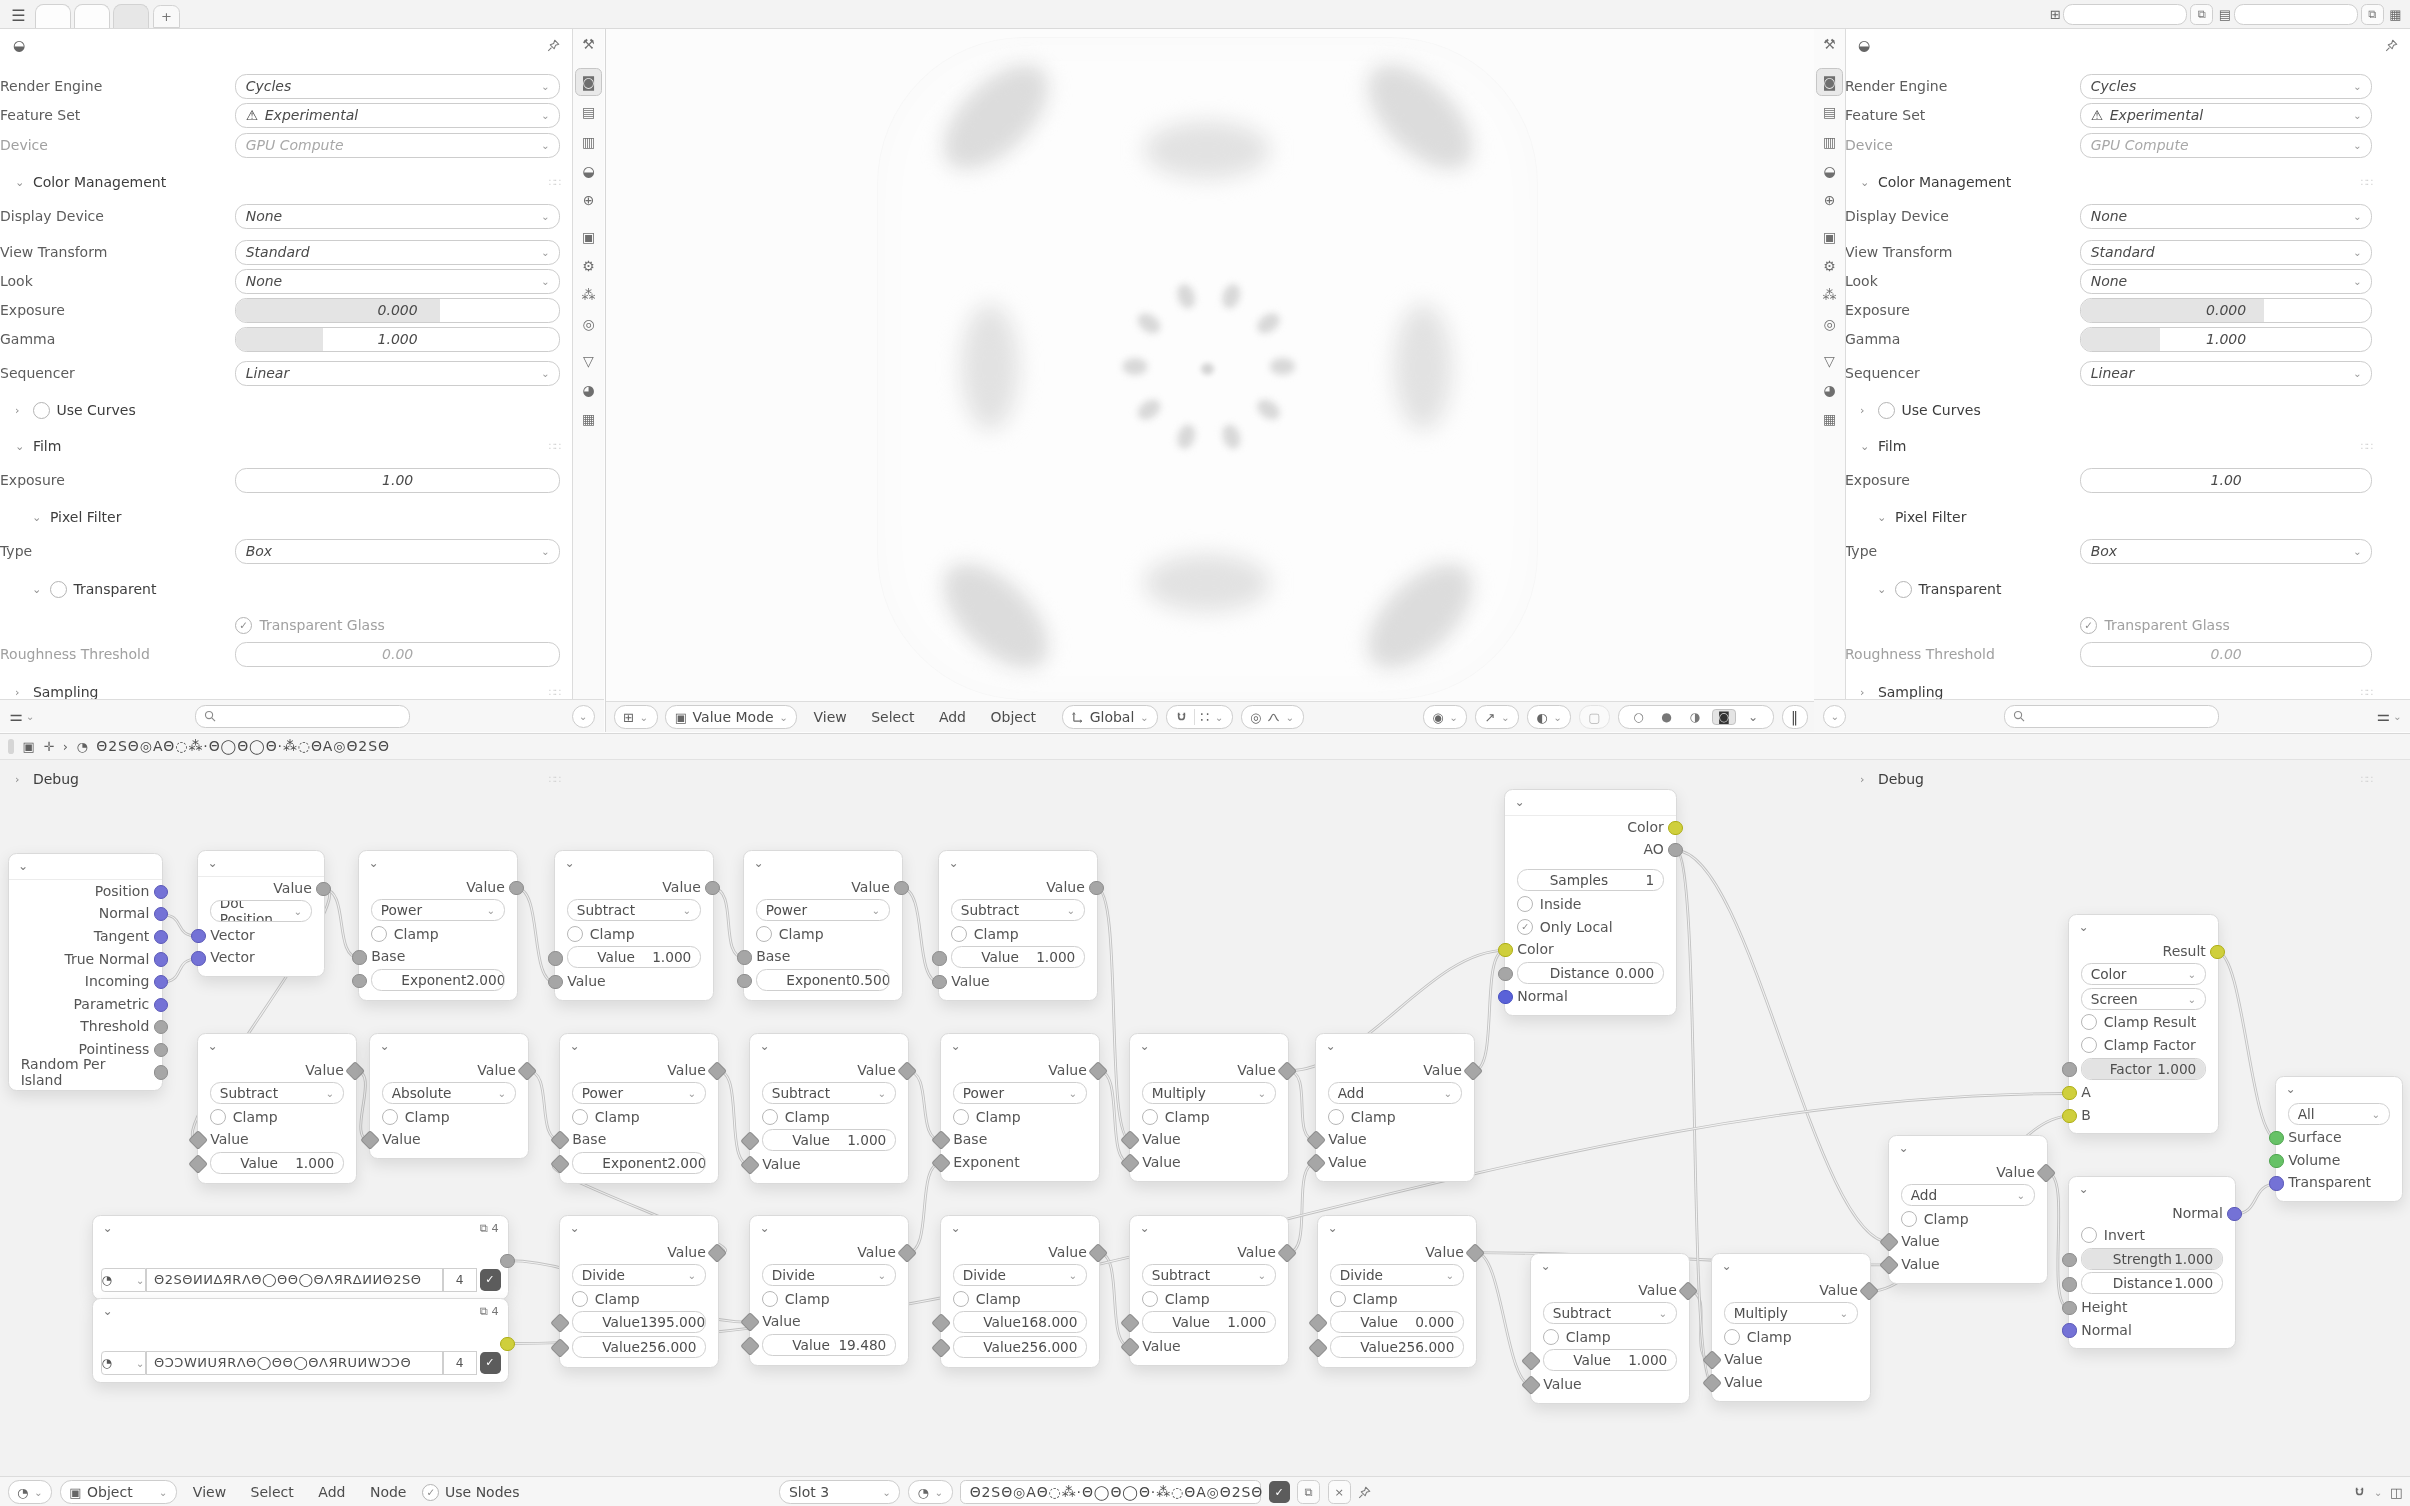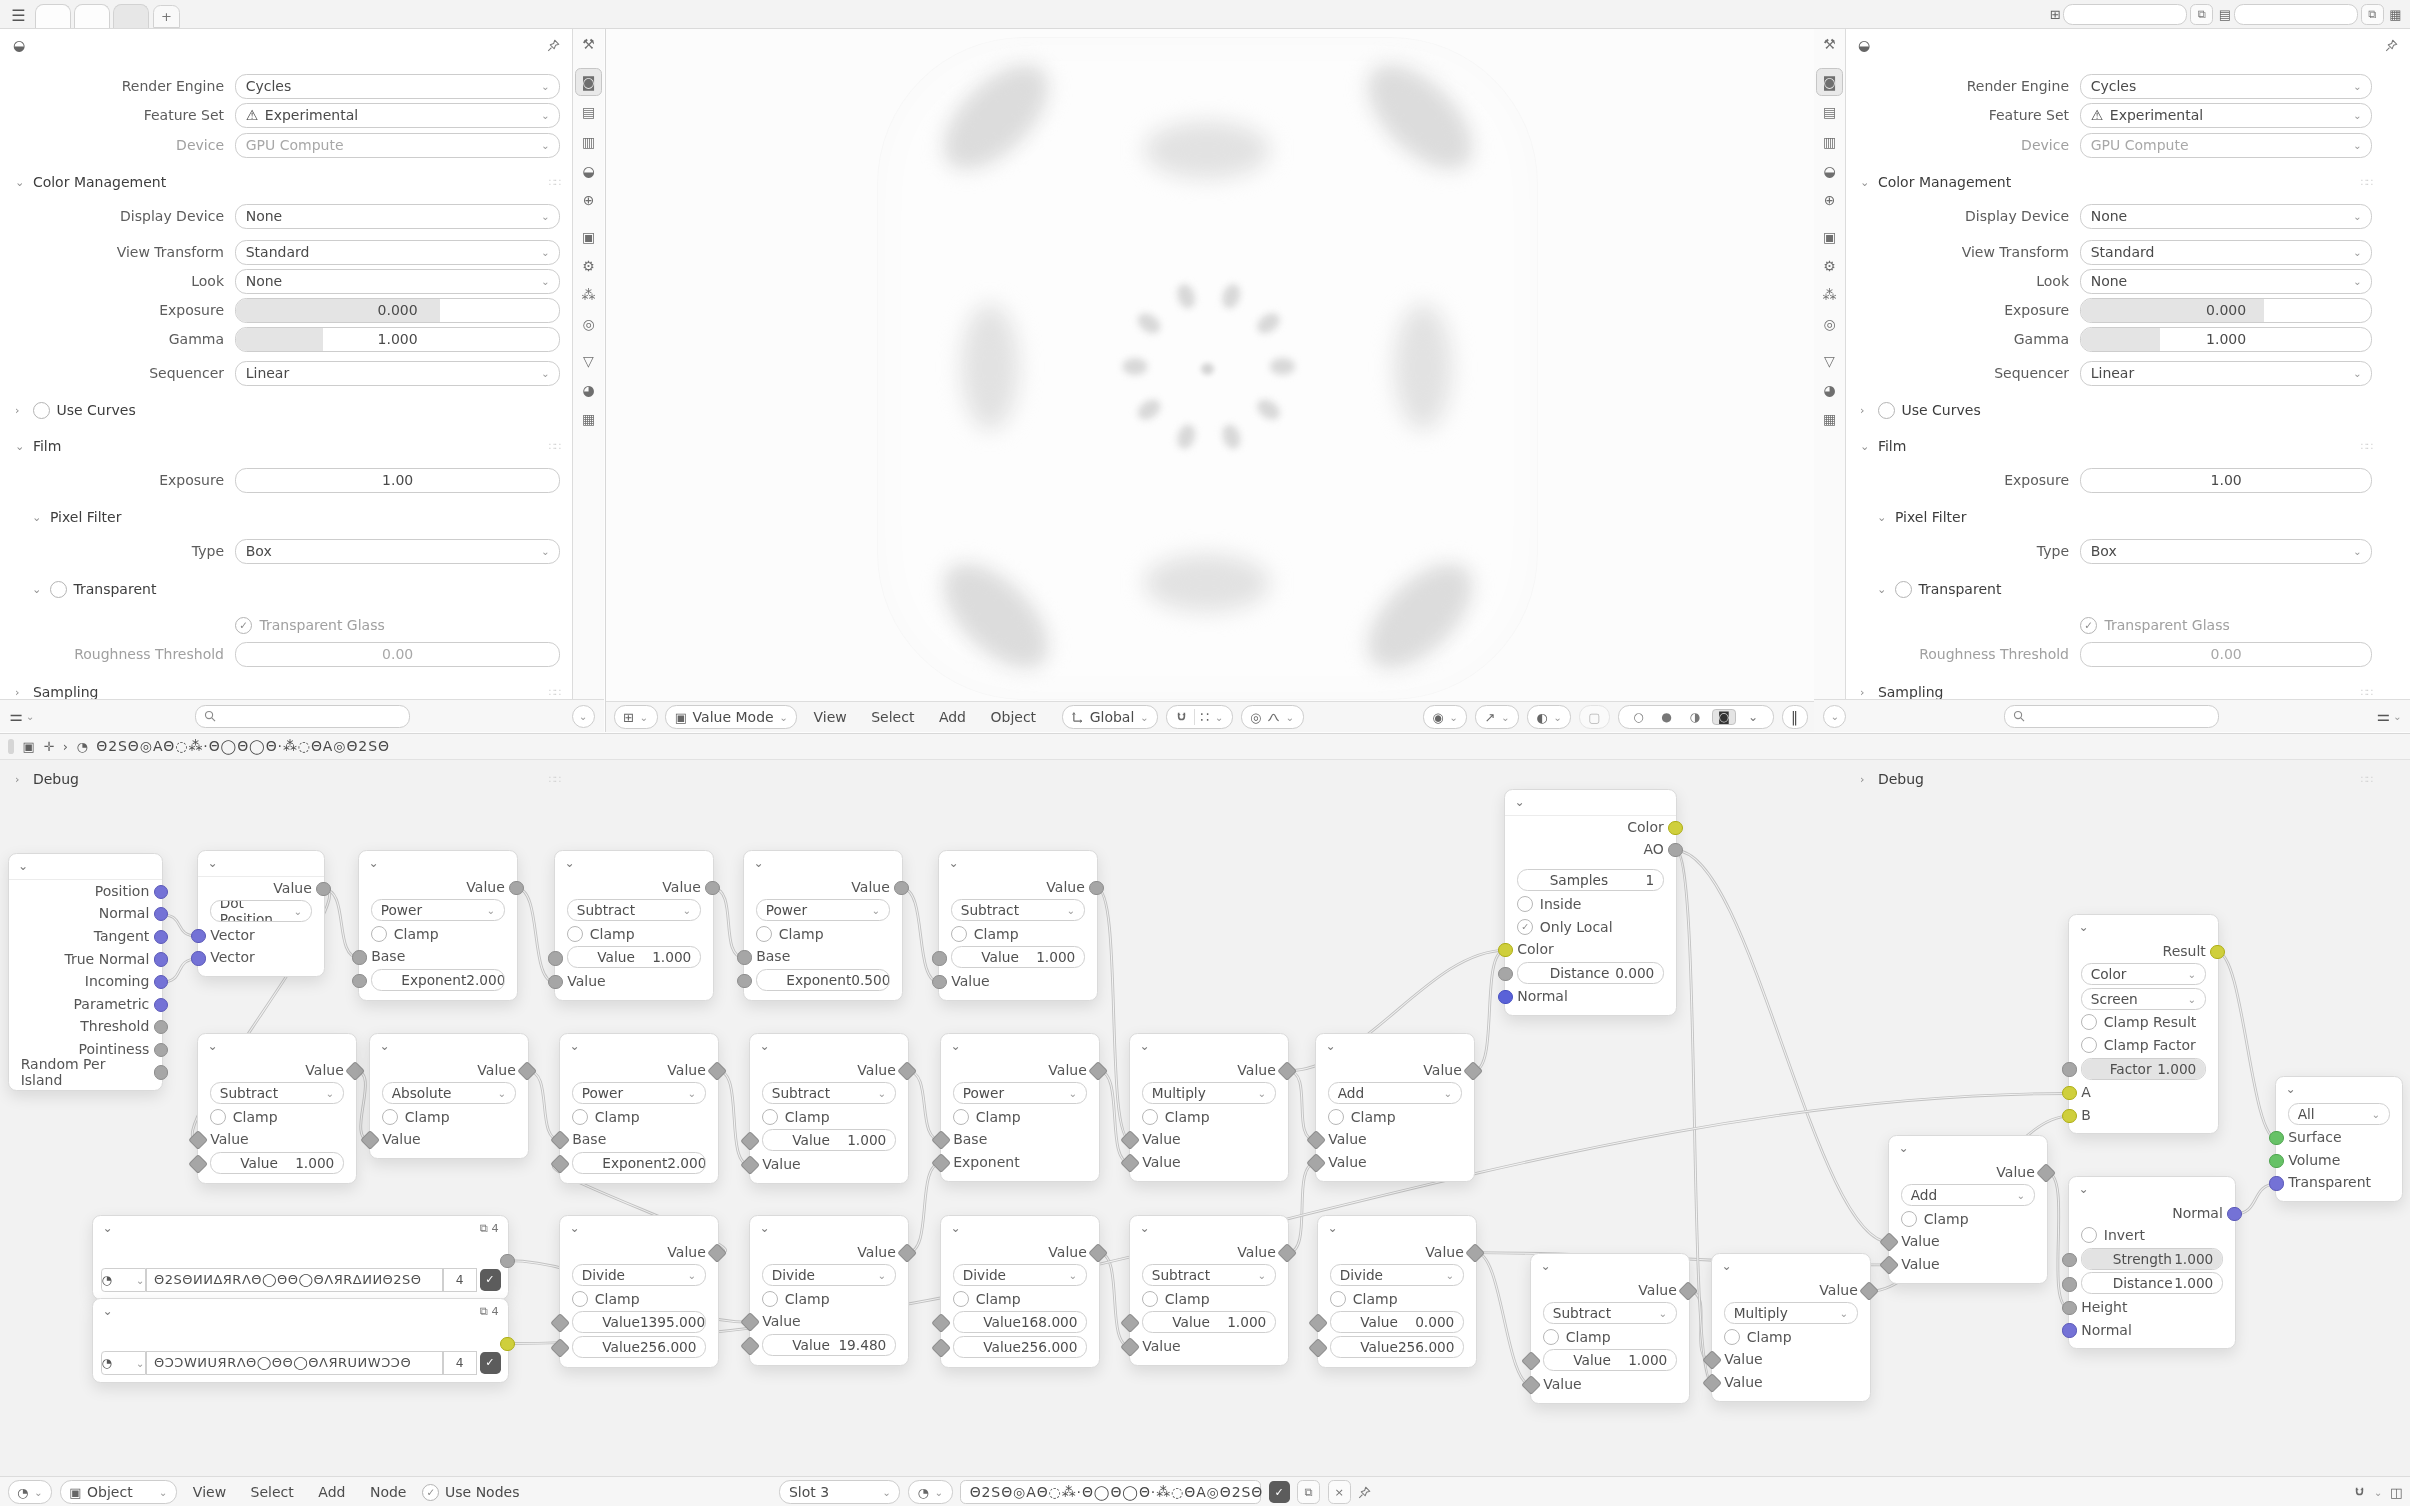--- a/index.html
+++ b/index.html
@@ -27,23 +27,23 @@
   .pill .fill{position:absolute;left:0;top:0;bottom:0;background:#e4e4e4;z-index:0;}
   .pill>*{position:relative;z-index:1;}
   .dd-ar{margin-left:auto;color:#9a9a9a;font-size:10.4px;}
   .circle-chk{width:15px;height:15px;border:1.3px solid #b4b4b4;border-radius:50%;background:#fff;
         display:inline-flex;align-items:center;justify-content:center;font-size:10.4px;color:#8a8a8a;flex:none;}
   
   .props{position:absolute;top:28px;height:704px;background:#fff;z-index:10;}
   .props .content{position:absolute;top:0;bottom:32px;}
   .props .phead{position:absolute;top:0;height:34px;left:0;right:0;display:flex;align-items:center;}
   .props .prow{position:absolute;display:flex;align-items:center;height:24.5px;}
-  .plabel{width:224px;text-align:right;padding-right:11.3px;color:#5c5c5c;flex:none;}
+  .plabel{width:224px;padding-right:11.3px;color:#5c5c5c;flex:none;}
   .plabel.dim,.dim-t{color:#a0a0a0;}
-  .pfield{flex:1;}
+  .pfield{flex:1;font-style:italic;}
   .sect{display:flex;align-items:center;gap:6.6px;color:#3d3d3d;}
   .sect .chev{color:#8b8b8b;font-size:11.3px;width:11.3px;}
   .grip{color:#d2d2d2;font-size:10.4px;letter-spacing:-0.9px;}
   .list-ic{color:#8f8f8f;font-size:14px;}
   .tabstrip{position:absolute;top:0;bottom:0;width:31px;background:#fafafa;z-index:11;}
   .tabstrip .tic{width:25.4px;height:25.4px;margin:3.8px auto 0.9px;display:flex;align-items:center;justify-content:center;
         color:#6f6f6f;font-size:14px;border-radius:5.6px;}
   .tabstrip .tic.active{background:#e9e9e9;border:0.9px solid #c6c6c6;}
   .pfoot{position:absolute;left:0;right:0;bottom:0;height:32px;background:#f7f7f7;border-top:0.9px solid #ddd;
         display:flex;align-items:center;padding:0 9.4px;z-index:12;}

